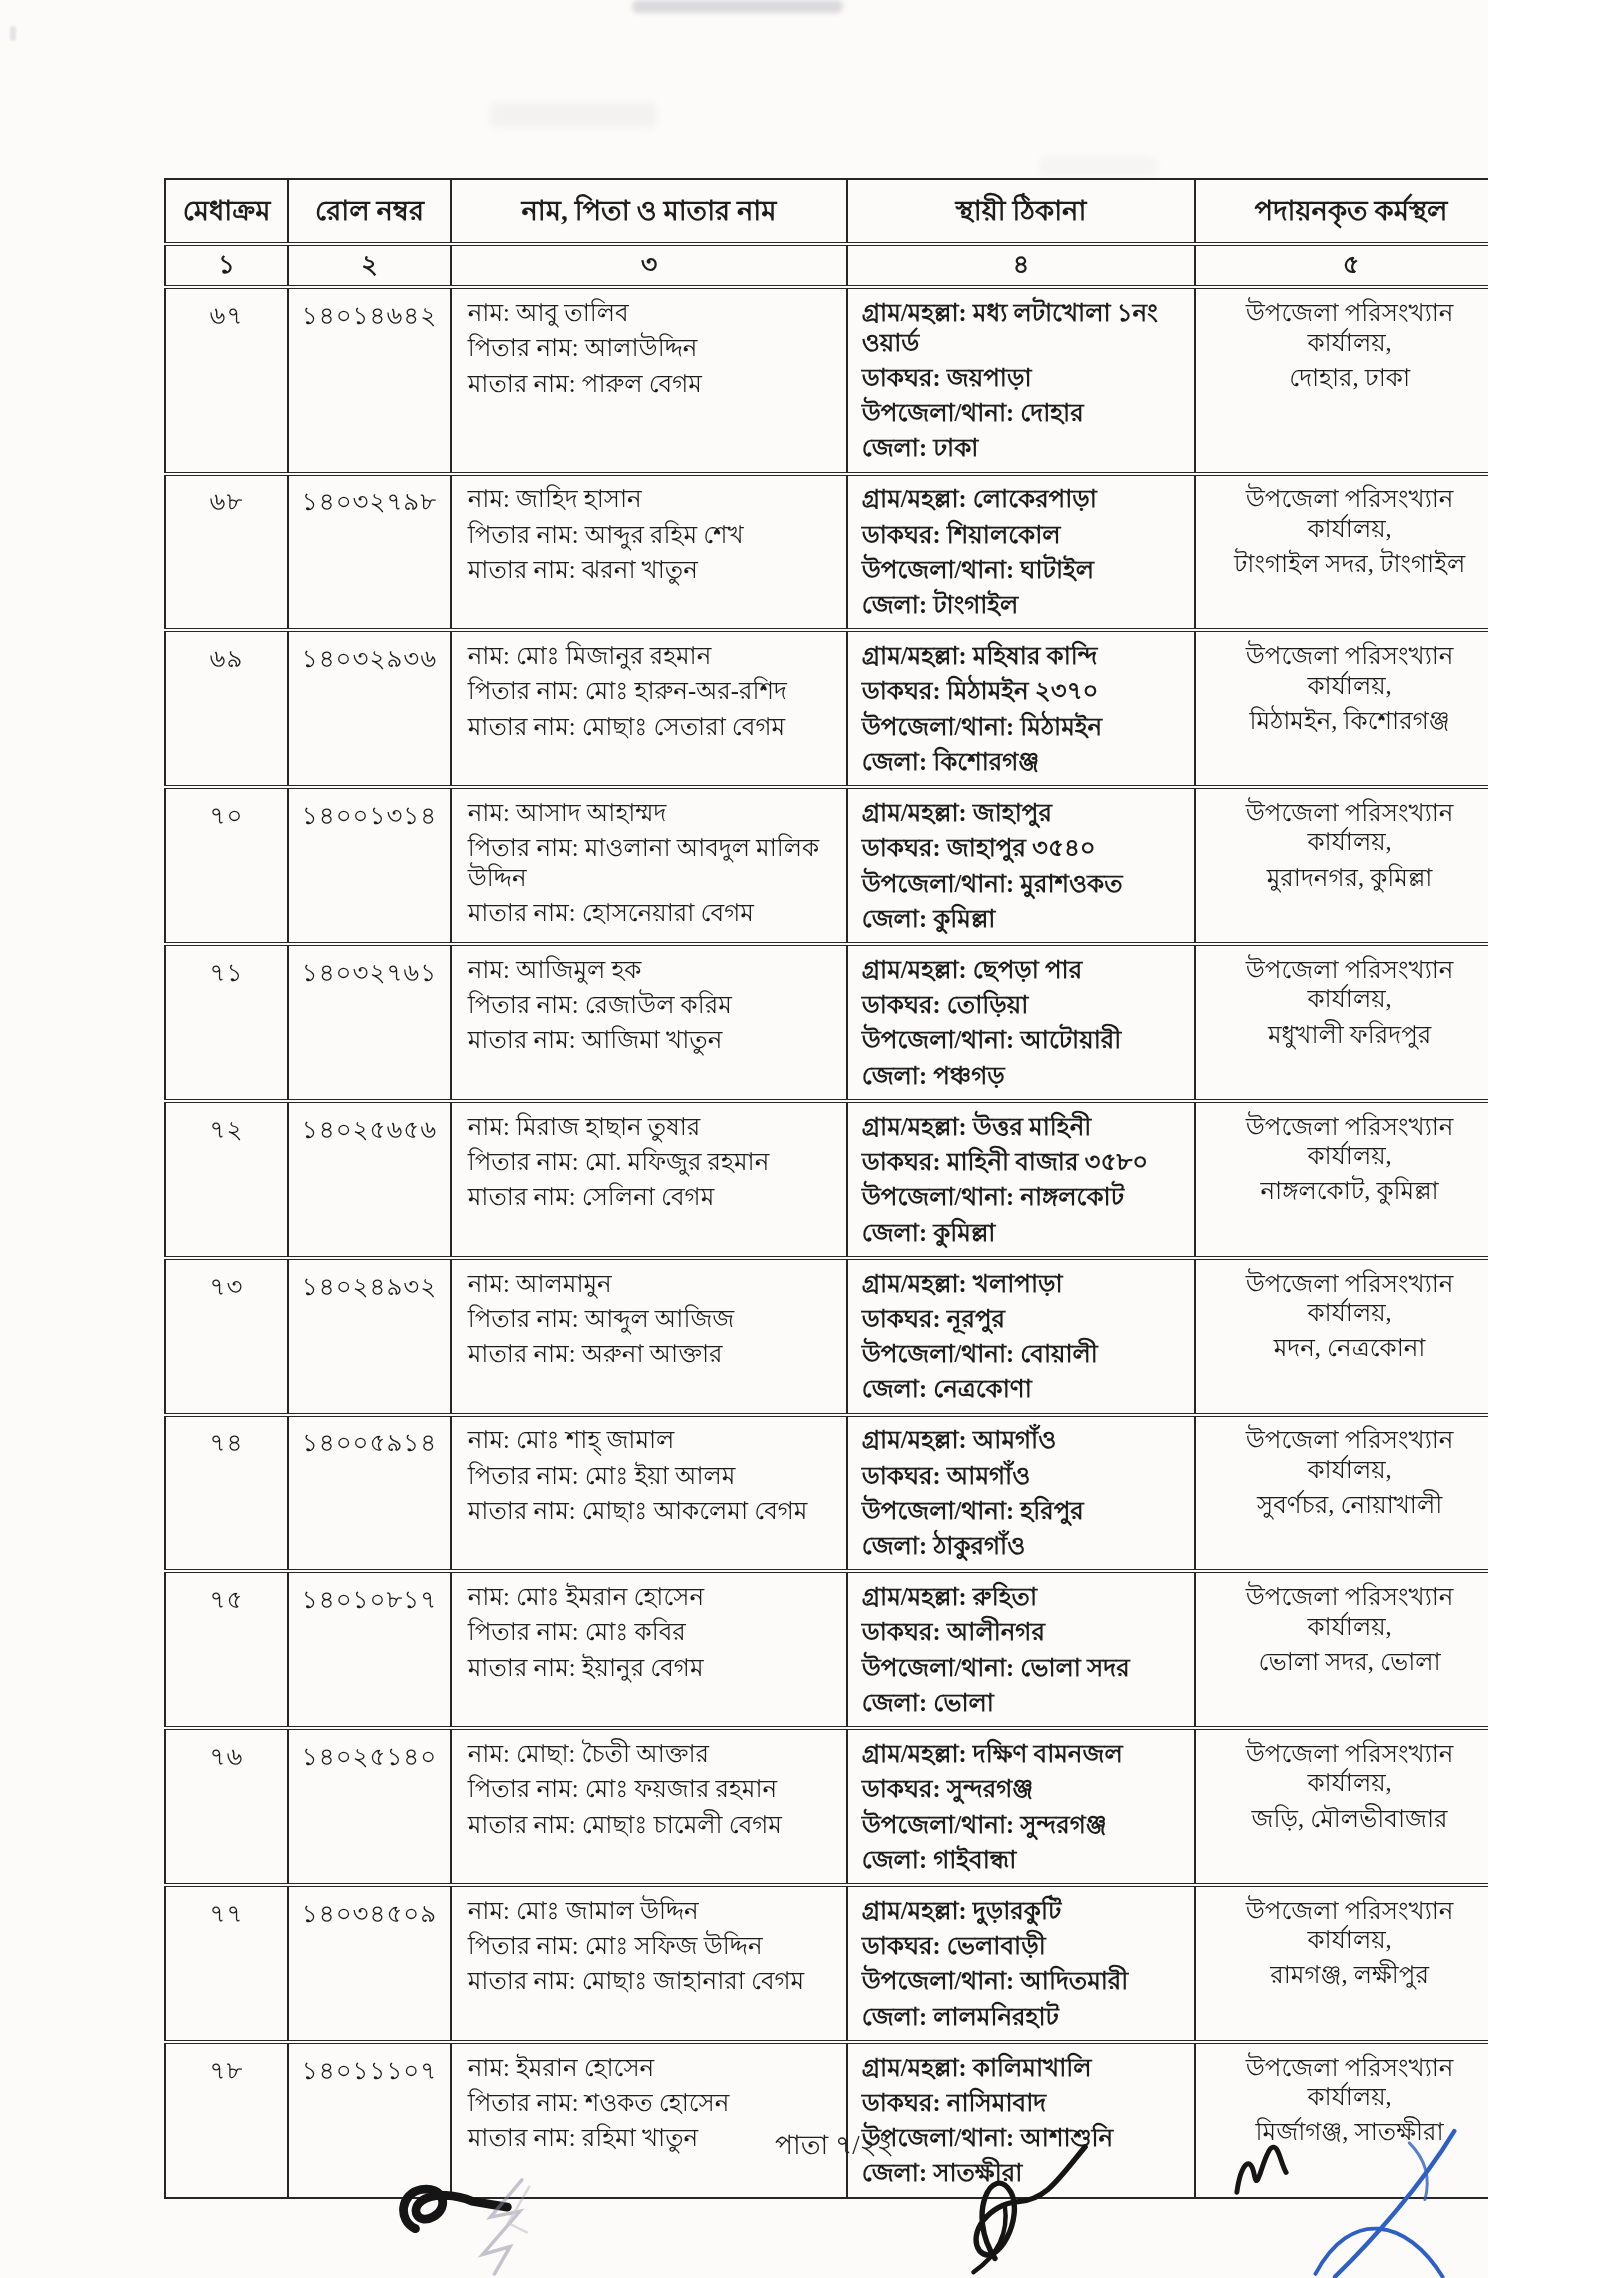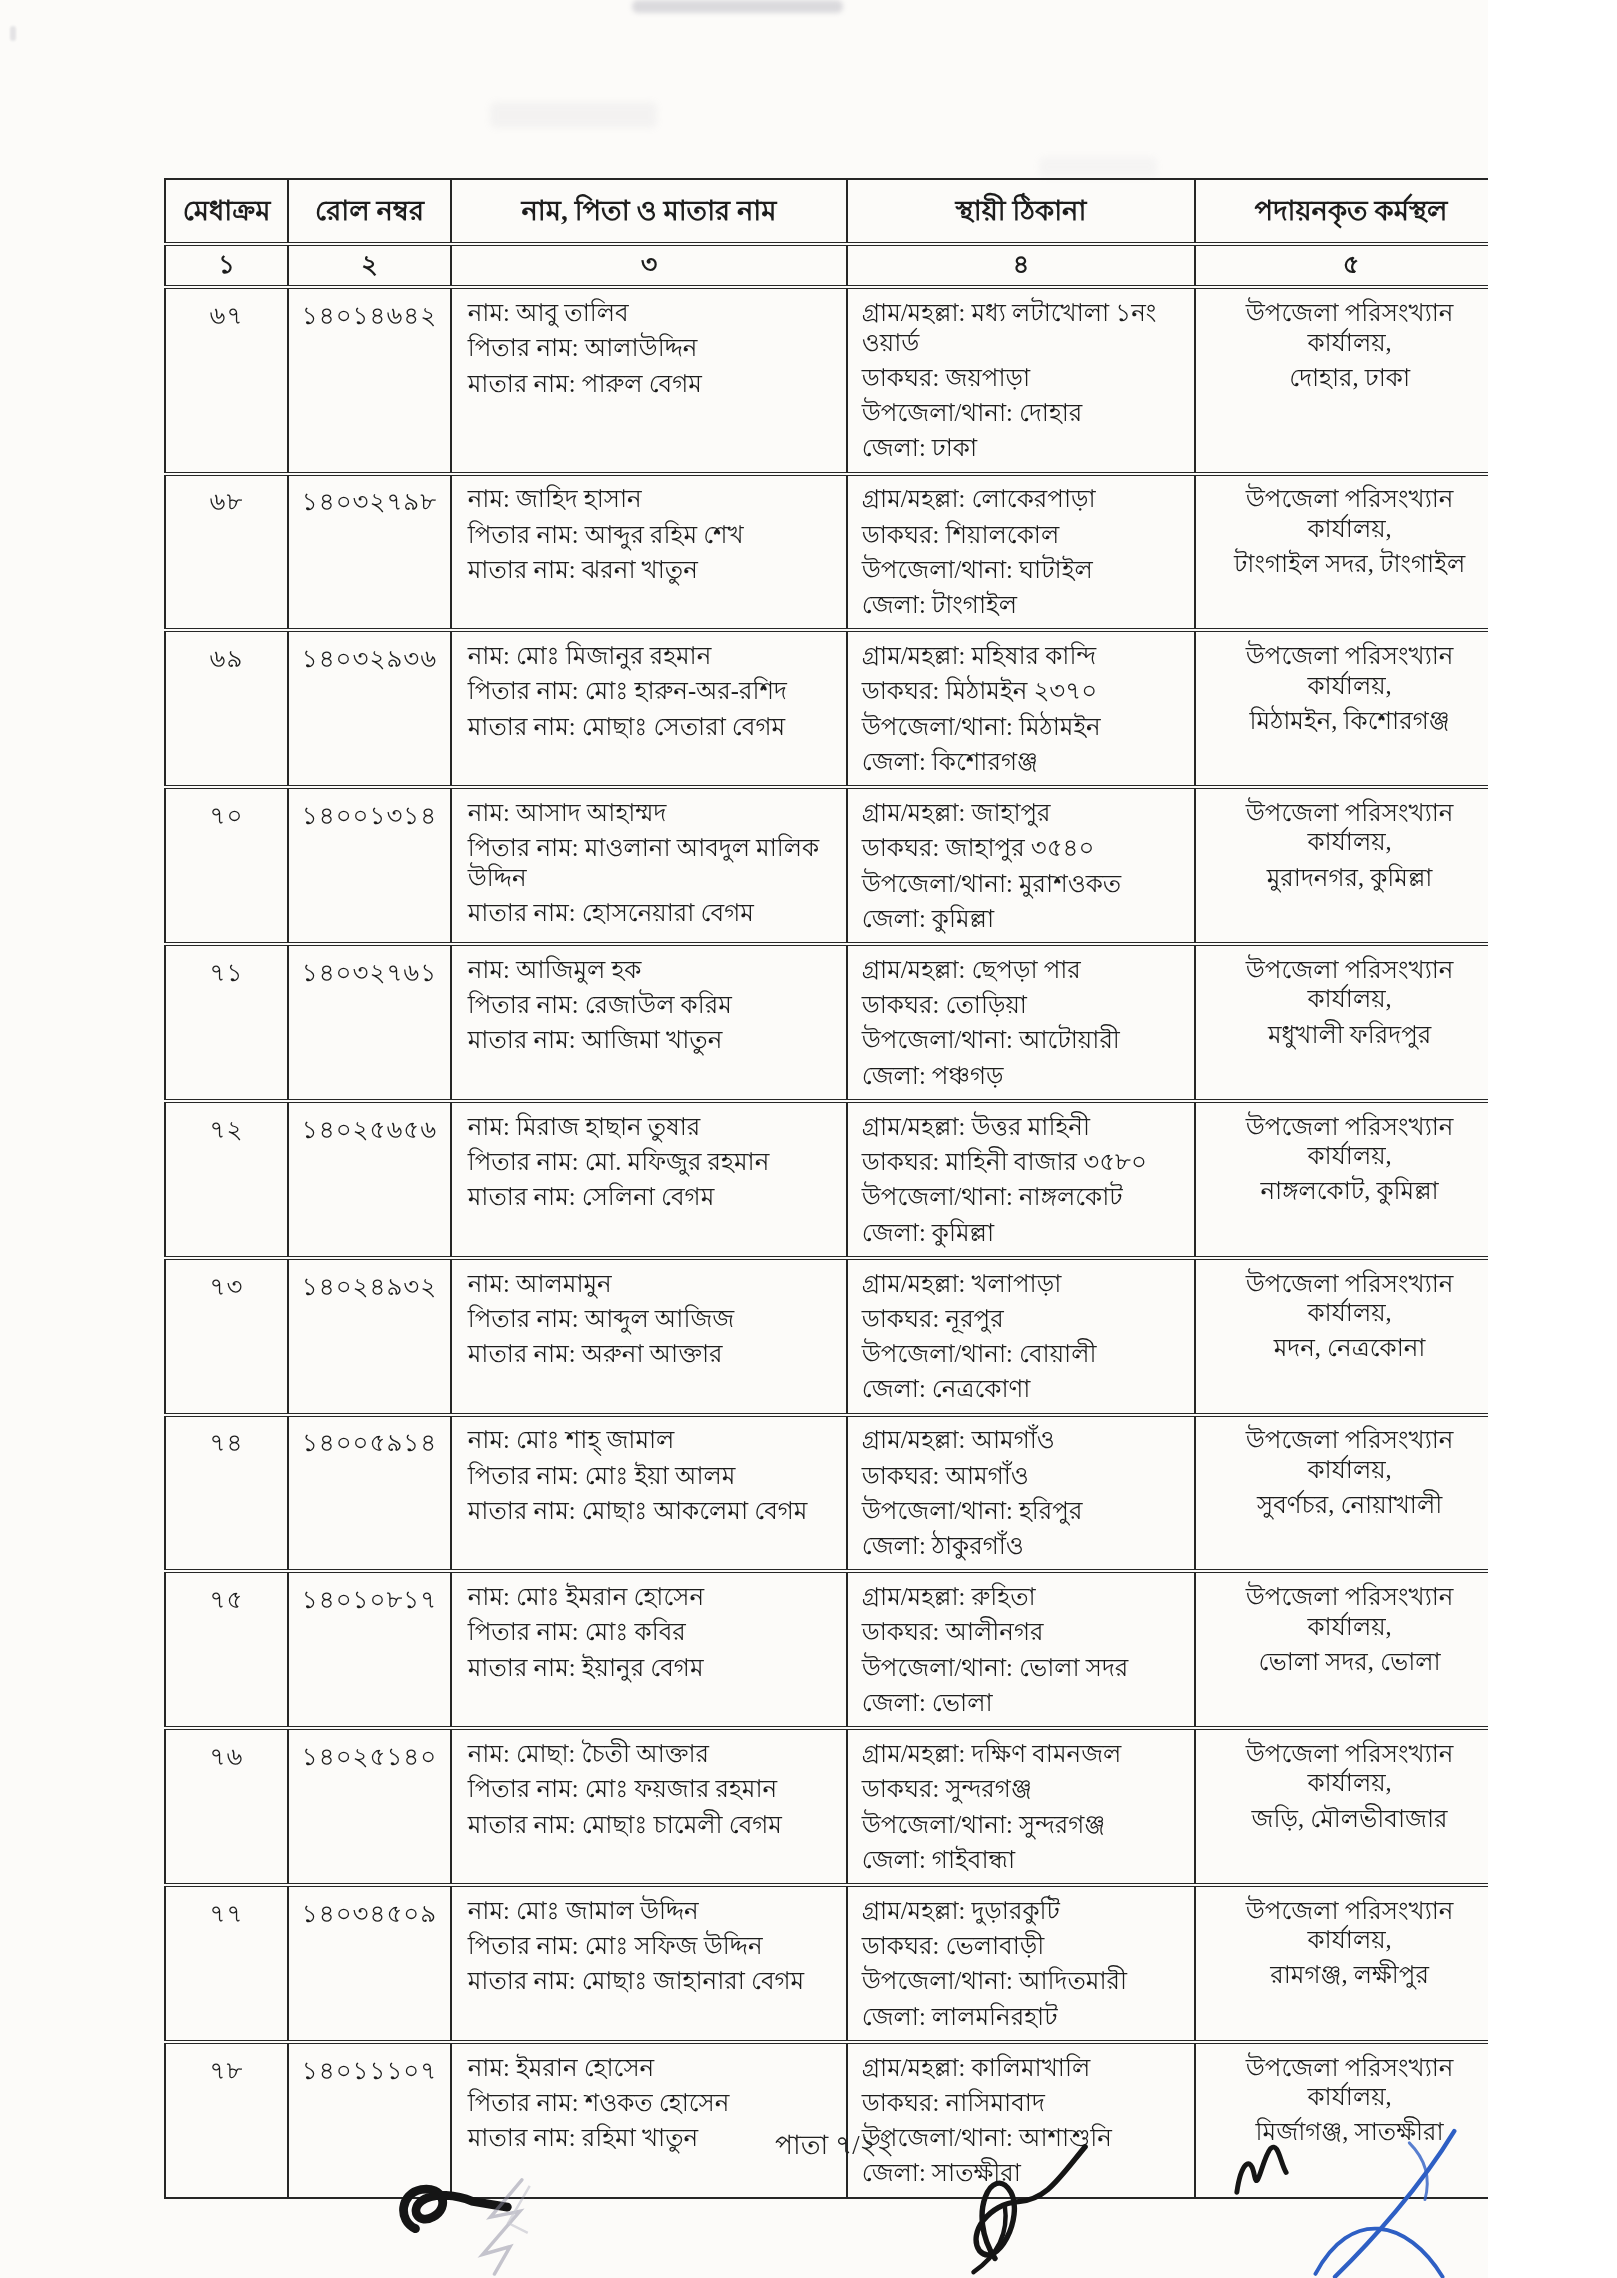--- a/index.html
+++ b/index.html
@@ -24,21 +24,21 @@
   .doc-table th, .doc-table td {
     border-left:2px solid #262626; border-right:2px solid #262626;
     border-top:4.9px double #262626; border-bottom:none;
     overflow:hidden;
   }
   .head-row th { border-top:none; font-size:27.4px; font-weight:bold; padding:14.7px 3.9px; text-align:center; vertical-align:middle; line-height:1.2; }
   .serial-row th { font-size:25.5px; font-weight:bold; padding:3.9px 2px 5.9px; text-align:center; line-height:1.15; }
   .doc-table td { font-size:24.5px; line-height:1.2; vertical-align:top; padding:8.8px 5.9px 8.8px; }
   td.c-merit, td.c-roll { text-align:center; padding-top:11.8px; letter-spacing:1px;margin-top:19px; }
   td.c-name { padding-left:15.7px; padding-right:3px; }
-  td.c-addr { padding-left:13.7px; padding-right:1px; }
+  td.c-addr { padding-left:13.7px; padding-right:1px;font-weight:bold; }
   td.c-post { text-align:center; padding-left:7px; padding-right:9.8px; }
   .line { margin-bottom:5.9px; }
   .line:last-child { margin-bottom:0; }
 
   .page-footer {
     position:absolute; left:164px; top:2125px; width:1341px;
     text-align:center; font-size:26.5px; color:#222;
   }
   .sig { position:absolute; pointer-events:none; }
 </style>

